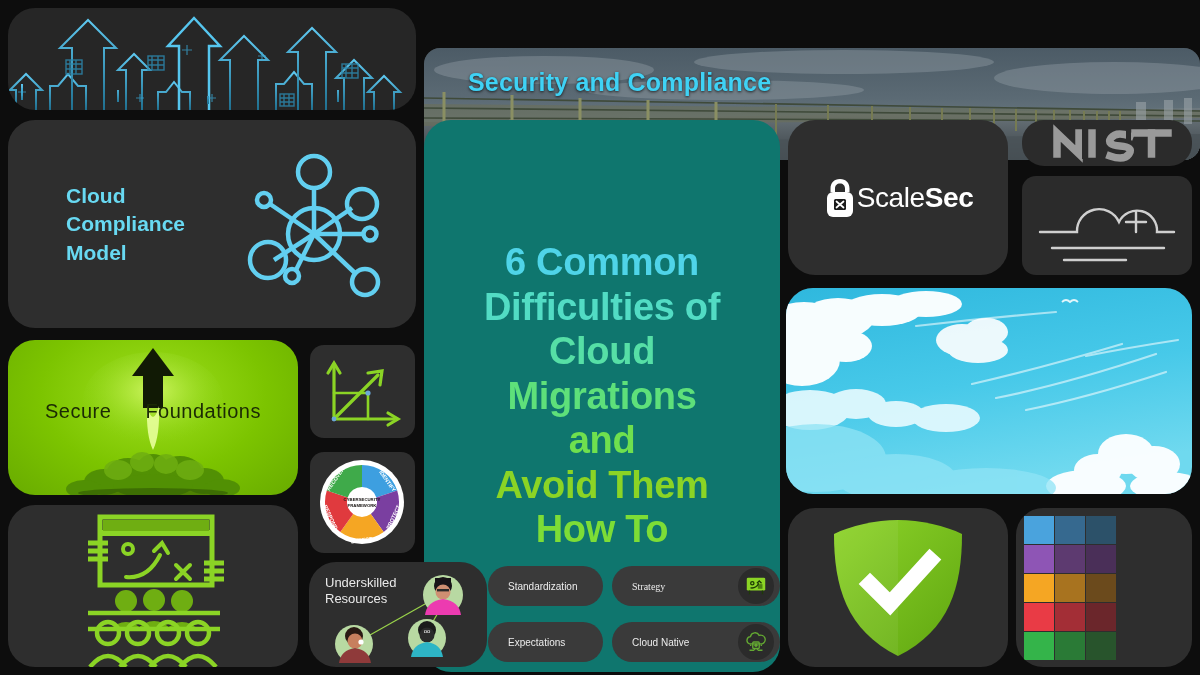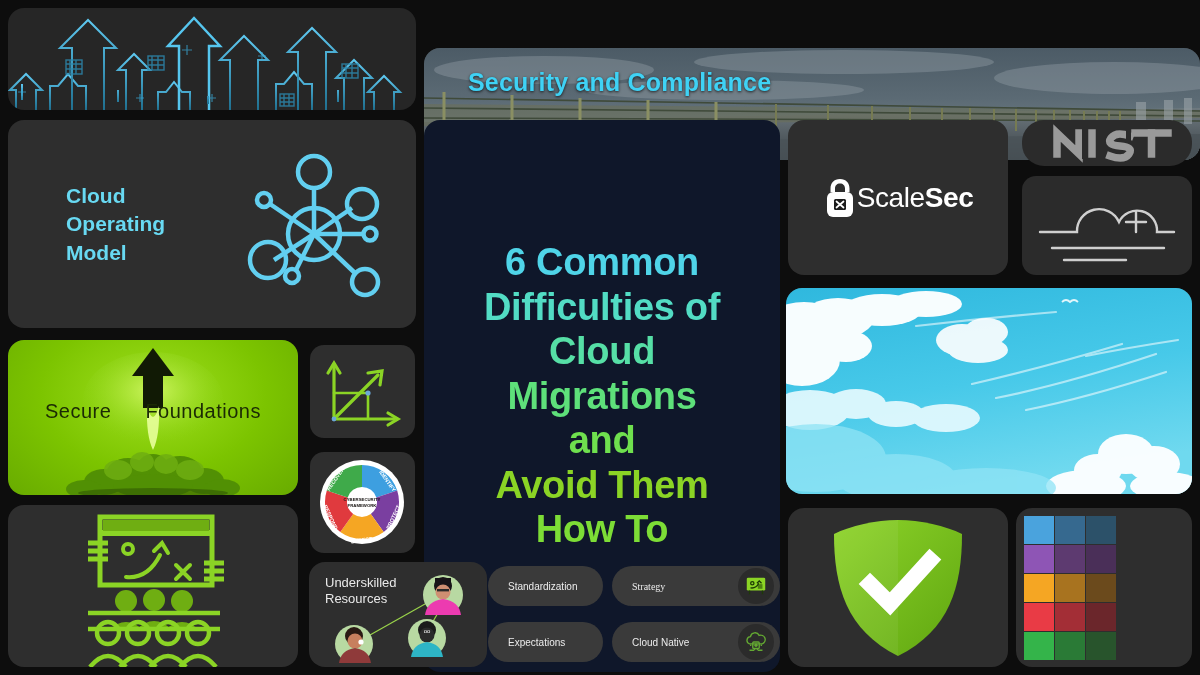--- a/index.html
+++ b/index.html
@@ -10,21 +10,21 @@
     overflow: hidden;
   }
   .board {
     position: relative;
     width: 1200px; height: 675px;
     background: #0d0d0d;
   }
   .card {
     position: absolute;
     background: #2e2e2e;
-    border-radius: 16px;
+    border-radius: 27px;
     overflow: hidden;
   }
 
   
   #arrows-card { left: 8px; top: 8px; width: 408px; height: 102px; background: #262626; }
   .arrows-svg { position: absolute; inset: 0; width: 100%; height: 100%; }
 
   
   #security-card { left: 424px; top: 0px; width: 776px; height: 112px; border-radius: 16px; margin-top: 48px; }
   .bridge-bg { position: absolute; inset: 0; }
@@ -57,21 +57,21 @@
 
   
   #chart-card { left: 310px; top: 345px; width: 105px; height: 93px; border-radius: 14px; }
   
   #csf-card { left: 310px; top: 452px; width: 105px; height: 101px; border-radius: 14px; }
 
   
   #team-card { left: 8px; top: 505px; width: 290px; height: 162px; }
 
   
-  #title-card { left: 424px; top: 120px; width: 356px; height: 552px; background: #0f172a; }
+  #title-card { left: 424px; top: 120px; width: 356px; height: 552px; background: #0f766e; }
   #main-title {
     position: absolute; inset: 0;
     display: flex; flex-direction: column; align-items: center; justify-content: center;
     gap: 2px;
     padding: 10px 14px;
   }
   #main-title .ln {
     font-size: 38px; font-weight: bold; line-height: 1.12;
     text-align: center; letter-spacing: -.3px;
   }
@@ -231,21 +231,21 @@
         <rect x="740" y="52" width="9" height="24"></rect>
         <rect x="760" y="50" width="8" height="26"></rect>
       </g>
     </svg>
     <div id="security-title">Security and Compliance</div>
   </div>
 
   <div class="card" id="com-card">
     <div id="com-title">
       <div>Cloud</div>
-      <div>Operating</div>
+      <div>Compliance</div>
       <div>Model</div>
     </div>
     <svg id="com-icon" viewBox="0 0 160 165">
       <g stroke="#62cff0" stroke-width="4.5" fill="none">
         <path d="M80 92 V44"></path>
         <path d="M80 92 L118 66"></path>
         <path d="M80 92 L130 92"></path>
         <path d="M80 92 L122 132"></path>
         <path d="M80 92 L40 118"></path>
         <path d="M80 92 L36 62"></path>

